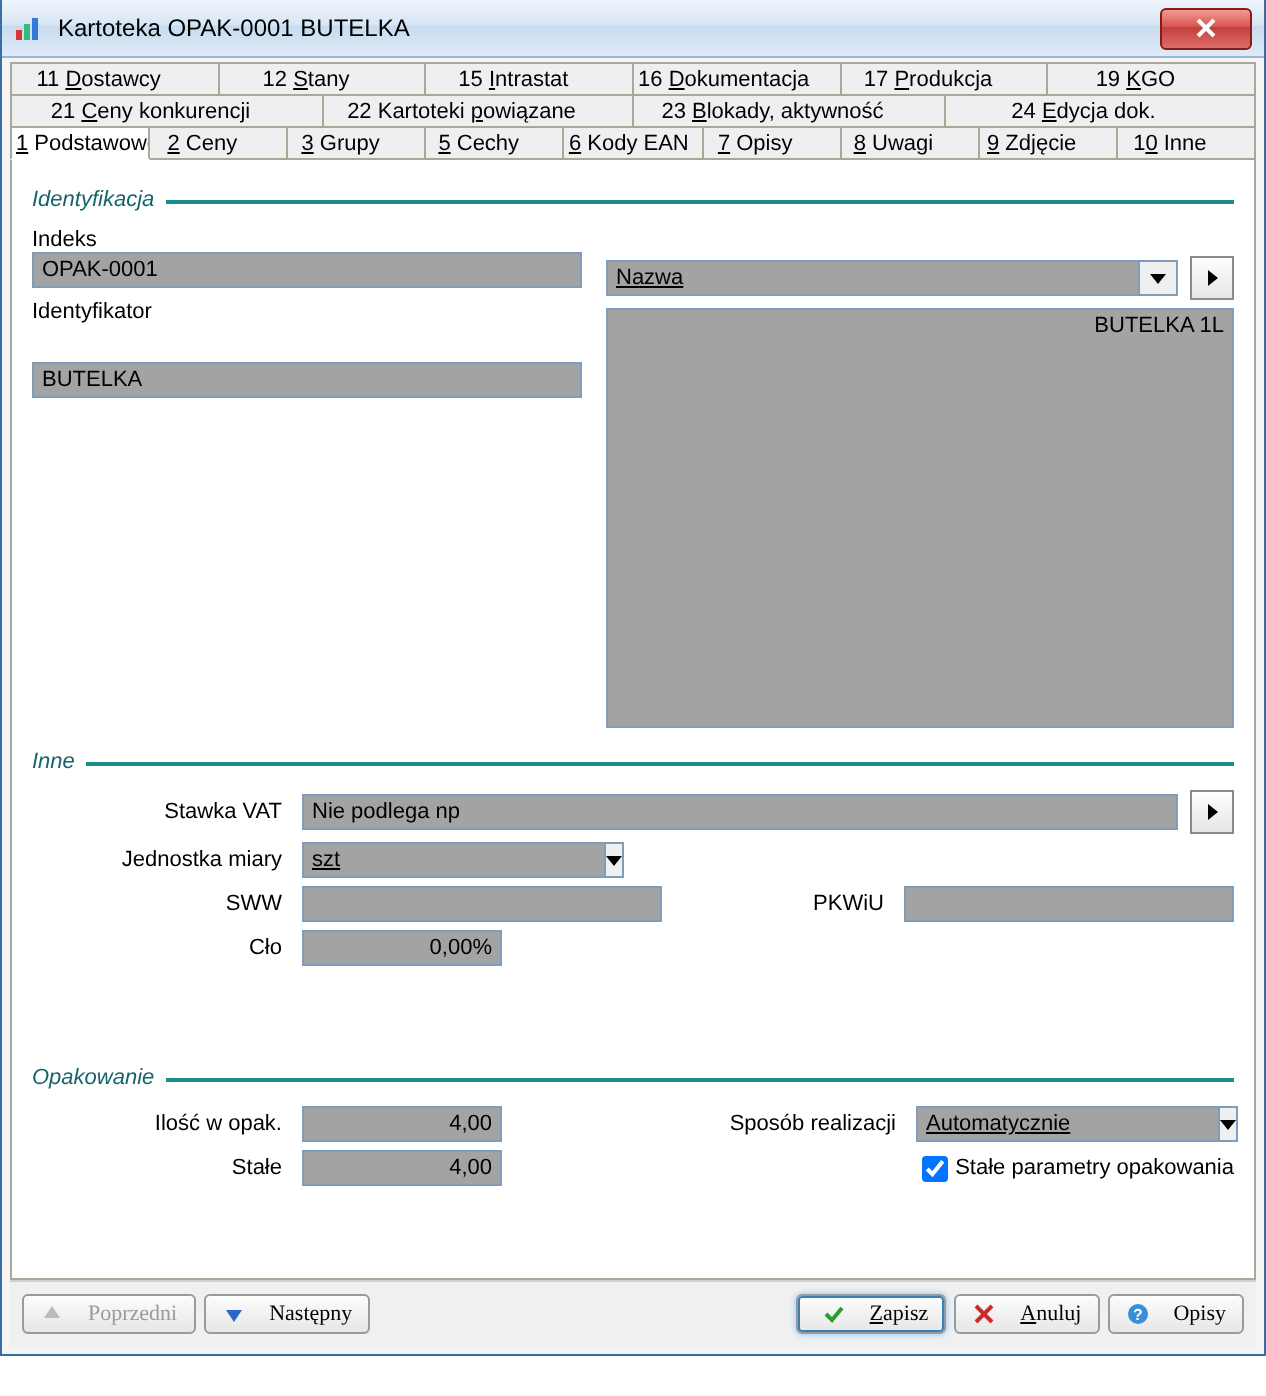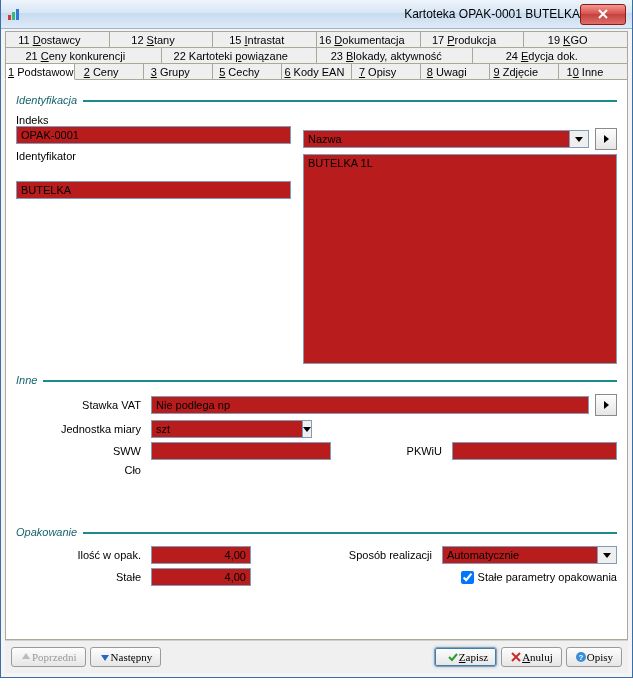--- a/index.html
+++ b/index.html
@@ -1,18 +1,18 @@
 <!DOCTYPE html>
 <html><head>
 <meta charset="utf-8">
 <style>
   html,body{margin:0;padding:0;font-family:Tahoma,Arial,sans-serif;font-size:11px;color:#000;background:#fff;}
   .window{width:633px;border:1px solid #3a6ea5;border-top:none;box-sizing:border-box;}
   
-  .titlebar{height:28px;background:linear-gradient(to bottom,#eef4fb 0%,#d8e6f5 45%,#c6dbef 46%,#dfeaf7 100%);display:flex;align-items:center;border-bottom:1px solid #9ab5d3;position:relative;text-align:right;}
+  .titlebar{height:28px;background:linear-gradient(to bottom,#eef4fb 0%,#d8e6f5 45%,#c6dbef 46%,#dfeaf7 100%);display:flex;align-items:center;border-bottom:1px solid #9ab5d3;position:relative;}
   .titlebar .icon{width:16px;height:16px;margin:0 6px;}
   .titlebar .title{flex:1;font-size:12px;color:#000;}
   .closebtn{width:44px;height:19px;margin-right:6px;background:linear-gradient(to bottom,#f29a93 0%,#d9534f 45%,#c1403c 46%,#e06c68 100%);border:1px solid #8b1a15;border-radius:3px;display:flex;align-items:center;justify-content:center;color:#fff;font-weight:bold;}
   .closebtn svg{display:block;}
   
   .client{padding:2px 4px 4px 4px;background:#f4f4f4;}
   
   .tabstrip{display:flex;gap:0;}
   .tabstrip .tab{flex:1;text-align:center;border:1px solid #aca899;background:#efefef;padding:2px 18px 1px 2px;font-size:11px;white-space:nowrap;overflow:hidden;position:relative;}
   .tabstrip .tab + .tab{border-left:none;}
@@ -22,38 +22,38 @@
   .tab u{text-decoration:underline;}
   .tab.active{background:#fff;border-bottom:1px solid #fff;}
   .tabpanel{border:1px solid #aca899;border-top:none;background:#fff;padding:10px 10px 4px 10px;min-height:560px;position:relative;box-sizing:border-box;}
   
   .group-label{color:#16646b;font-style:italic;font-size:11px;margin-bottom:2px;}
   .group-sep{display:flex;align-items:center;gap:6px;margin:4px 0 6px 0;}
   .group-sep .line{flex:1;height:0;border-top:2px solid #1b8c8c;}
   
   .row{display:flex;align-items:center;gap:6px;margin-bottom:4px;}
   .lbl{color:#000;text-align:right;}
-  input[type=text],textarea,select{font:11px Tahoma,Arial,sans-serif;border:1px solid #7f9db9;background:#b91c1c;padding:2px 4px;box-sizing:border-box;}
+  input[type=text],textarea,select{font:11px Tahoma,Arial,sans-serif;border:1px solid #7f9db9;background:#a3a3a3;padding:2px 4px;box-sizing:border-box;}
   textarea{resize:none;}
   .dd{display:flex;}
-  .dd input{flex:1;border-right:none;}
+  .dd input{flex:1;border-right:none;text-decoration:underline;}
   .dd .btn-dd{width:18px;border:1px solid #7f9db9;background:#efefef;display:flex;align-items:center;justify-content:center;}
   .smallbtn{width:20px;height:20px;border:1px solid #8a8a8a;background:linear-gradient(#fdfdfd,#e6e6e6);display:flex;align-items:center;justify-content:center;}
   .num{text-align:right;}
   
   .ident-grid{display:flex;gap:12px;}
   .ident-left{width:275px;}
   .ident-right{flex:1;}
   
   .lbl-col{width:125px;display:inline-block;text-align:right;padding-right:4px;}
   .lbl-col2{width:50px;display:inline-block;text-align:right;padding-right:4px;}
   
   .footer{display:flex;align-items:center;gap:4px;padding:6px 6px;background:#f0f0f0;border-top:1px solid #d0d0d0;}
   .footer .spacer{flex:1;}
-  .btn{display:flex;align-items:flex-start;gap:0;border:1px solid #9a9a9a;border-radius:3px;background:linear-gradient(#fdfdfd,#e6e6e6);padding:3px 8px;font:11px Tahoma;cursor:default;}
+  .btn{display:flex;align-items:flex-start;gap:12px;border:1px solid #9a9a9a;border-radius:3px;background:linear-gradient(#fdfdfd,#e6e6e6);padding:3px 8px;font:11px Tahoma;cursor:default;}
   .btn.disabled{color:#9a9a9a;}
   .btn.primary{box-shadow:0 0 0 1px #3c7fb1 inset,0 0 3px #7fc2ff;padding-left:12px;}
   .chk{display:flex;align-items:center;gap:4px;}
   .chk input{margin:0;}
   .tri{width:0;height:0;border-left:4px solid transparent;border-right:4px solid transparent;border-top:5px solid #000;display:inline-block;}
   .tri-r{width:0;height:0;border-top:4px solid transparent;border-bottom:4px solid transparent;border-left:5px solid #000;display:inline-block;}
 </style>
 </head>
 <body>
 
@@ -122,21 +122,21 @@
             <div class="dd" style="flex:1">
               <input type="text" value="Nazwa" style="">
               <div class="btn-dd">
                   <span class="tri"></span>
                 </div>
             </div>
             <div class="smallbtn">
                 <span class="tri-r"></span>
               </div>
           </div>
-          <textarea style="width: 100%; height: 210px;">BUTELKA 1L</textarea>
+          <textarea style="width: 100%; height: 210px; text-align: right;">BUTELKA 1L</textarea>
         </div>
       </div>
 
       <div class="group-sep" style="margin-top:8px">
         <span class="group-label">Inne</span>
         <span class="line"></span>
       </div>
 
       <div class="row">
         <span class="lbl-col">Stawka VAT</span>
@@ -159,33 +159,34 @@
       <div class="row">
         <span class="lbl-col">SWW</span>
         <input type="text" style="width: 180px;" value="">
         <span style="flex:1"></span>
         <span class="lbl-col2">PKWiU</span>
         <input type="text" style="width: 165px;" value="">
       </div>
 
       <div class="row">
         <span class="lbl-col">Cło</span>
+        <input type="text" class="num" style="width: 100px;" value="0,00%">
       </div>
 
       <div class="group-sep" style="margin-top:50px">
         <span class="group-label">Opakowanie</span>
         <span class="line"></span>
       </div>
 
       <div class="row">
         <span class="lbl-col">Ilość w opak.</span>
         <input type="text" class="num" style="width: 100px;" value="4,00">
         <span style="flex:1"></span>
         <span class="lbl" style="padding-right:4px">Sposób realizacji</span>
-        <div class="dd" style="width:175px">
+        <div class="dd" style="width:159px">
           <input type="text" value="Automatycznie" style="">
           <div class="btn-dd">
               <span class="tri"></span>
             </div>
         </div>
       </div>
 
       <div class="row">
         <span class="lbl-col">Stałe</span>
         <input type="text" class="num" style="width: 100px;" value="4,00">

